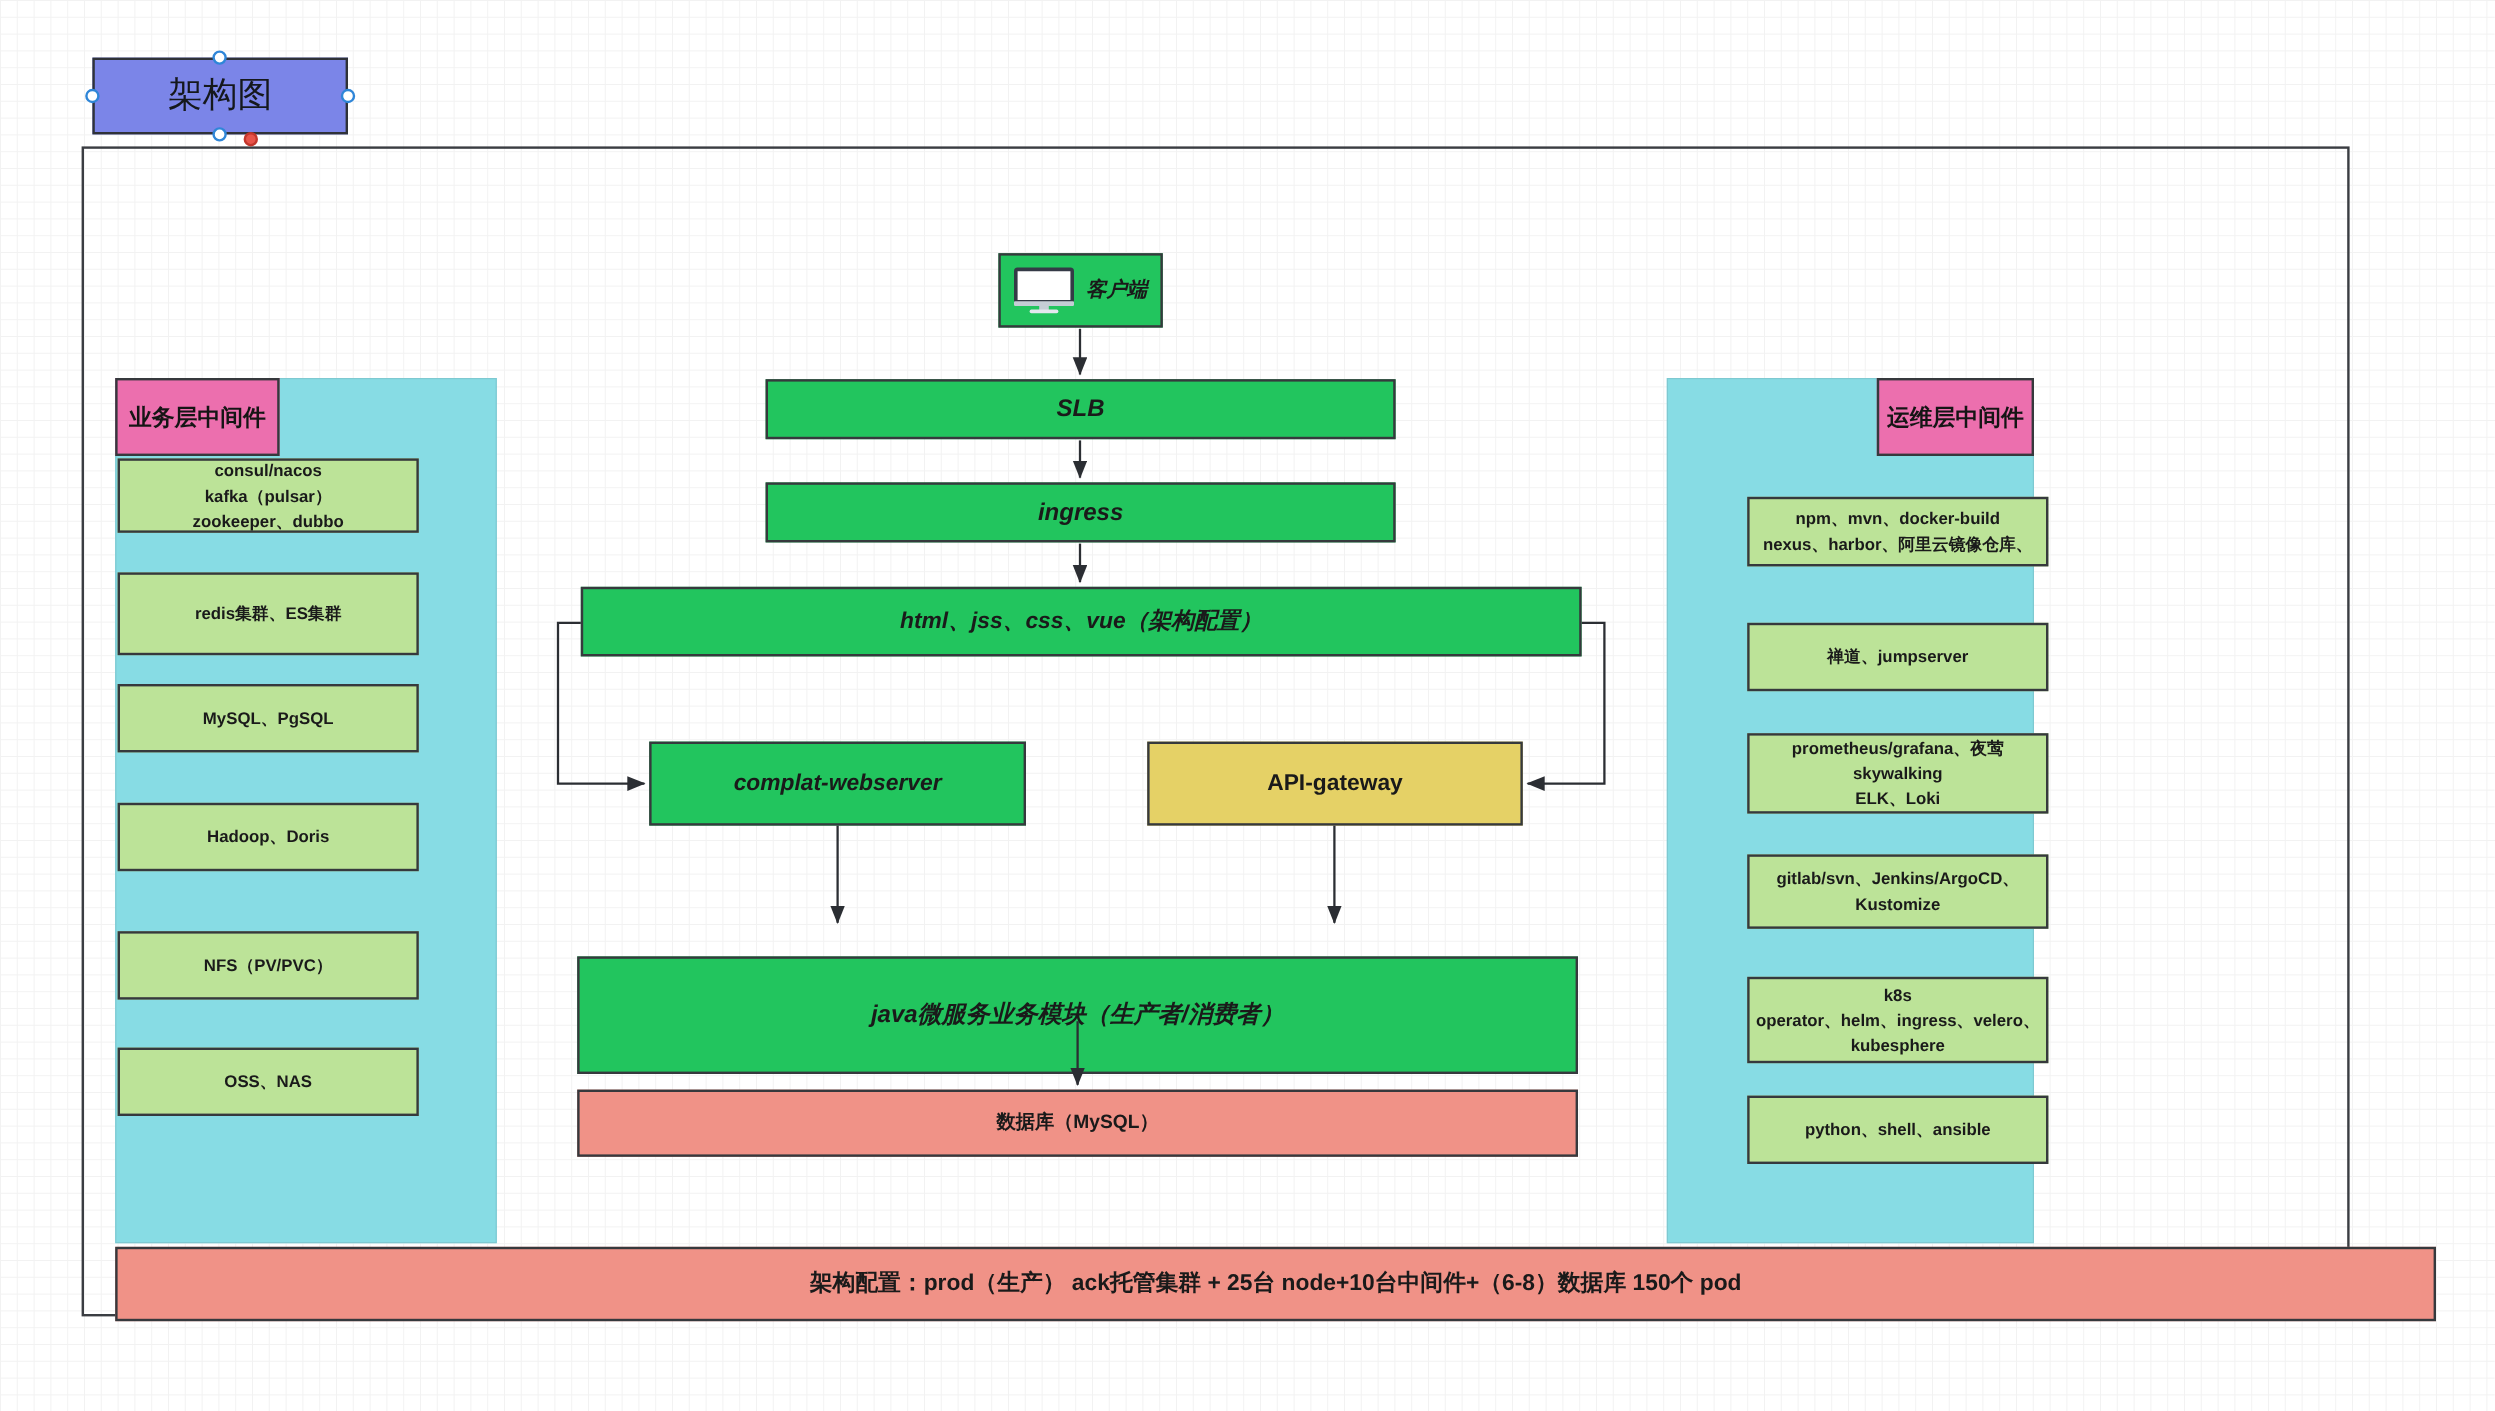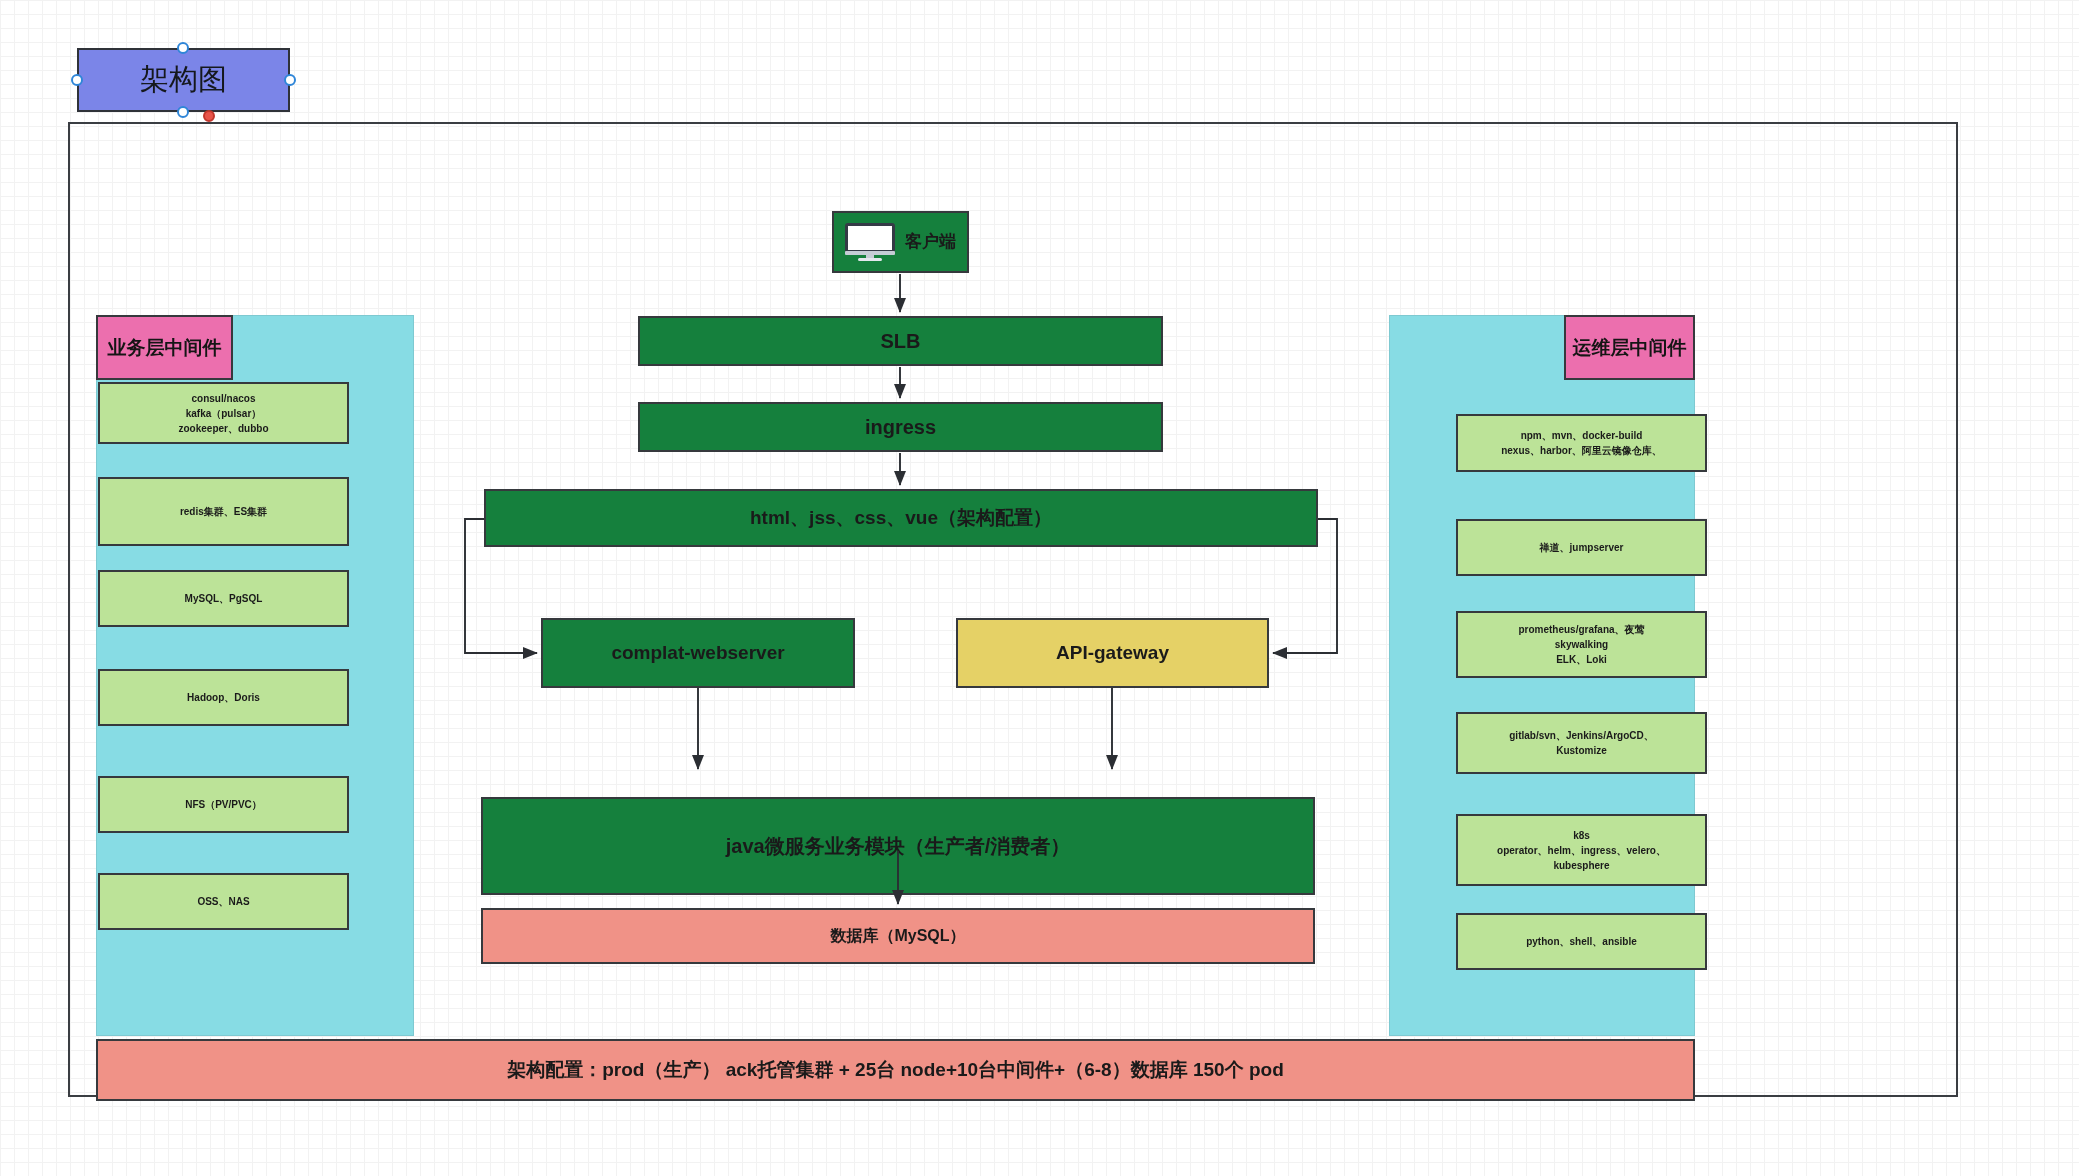--- a/index.html
+++ b/index.html
@@ -110,32 +110,32 @@
   
   .mw {
     position: absolute;
     box-sizing: border-box;
     border: 2px solid #36393d;
     background: #bce398;
     display: flex;
     align-items: center;
     justify-content: center;
     text-align: center;
-    font-size: 10px;
+    font-size: 14px;
     font-weight: bold;
     color: #1a1a1a;
     line-height: 1.5;
     white-space: pre-line;
     z-index: 5;
   }
   .mw.left  { left: 98px;  width: 251px; }
   .mw.right { left: 1456px; width: 251px; }
 
   
-  .pink   { background: #15803d; }
+  .pink   { background: #22c55e; font-style: italic; }
   .yellow { background: #e5d166; }
   .salmon { background: #f09287; }
 
   #client {
     left: 832px; top: 211px; width: 137px; height: 62px;
     font-size: 17px;
     z-index: 8;
   }
   #client .client-inner {
     display: flex;
@@ -181,21 +181,21 @@
 
   #slb        { left: 638px; top: 316px; width: 525px; height: 50px; font-size: 20px; }
   #ingress    { left: 638px; top: 402px; width: 525px; height: 50px; font-size: 20px; }
   #frontend   { left: 484px; top: 489px; width: 834px; height: 58px; font-size: 19px; }
   #webserver  { left: 541px; top: 618px; width: 314px; height: 70px; font-size: 19px; }
   #apigateway { left: 956px; top: 618px; width: 313px; height: 70px; font-size: 19px; }
   #microsvc   { left: 481px; top: 773px; width: 834px; height: 98px; font-size: 20px; margin-top: 24px; }
   #database   { left: 481px; top: 908px; width: 834px; height: 56px; font-size: 16px; }
 
   #footer-banner {
-    left: 96px; top: 1039px; width: 1599px; height: 62px;
+    left: 96px; top: 1039px; width: 1934px; height: 62px;
     font-size: 19px;
     z-index: 7;
     text-align: right;
   }
 
   
   #connectors {
     position: absolute;
     left: 0; top: 0;
     width: 2079px; height: 1176px;

